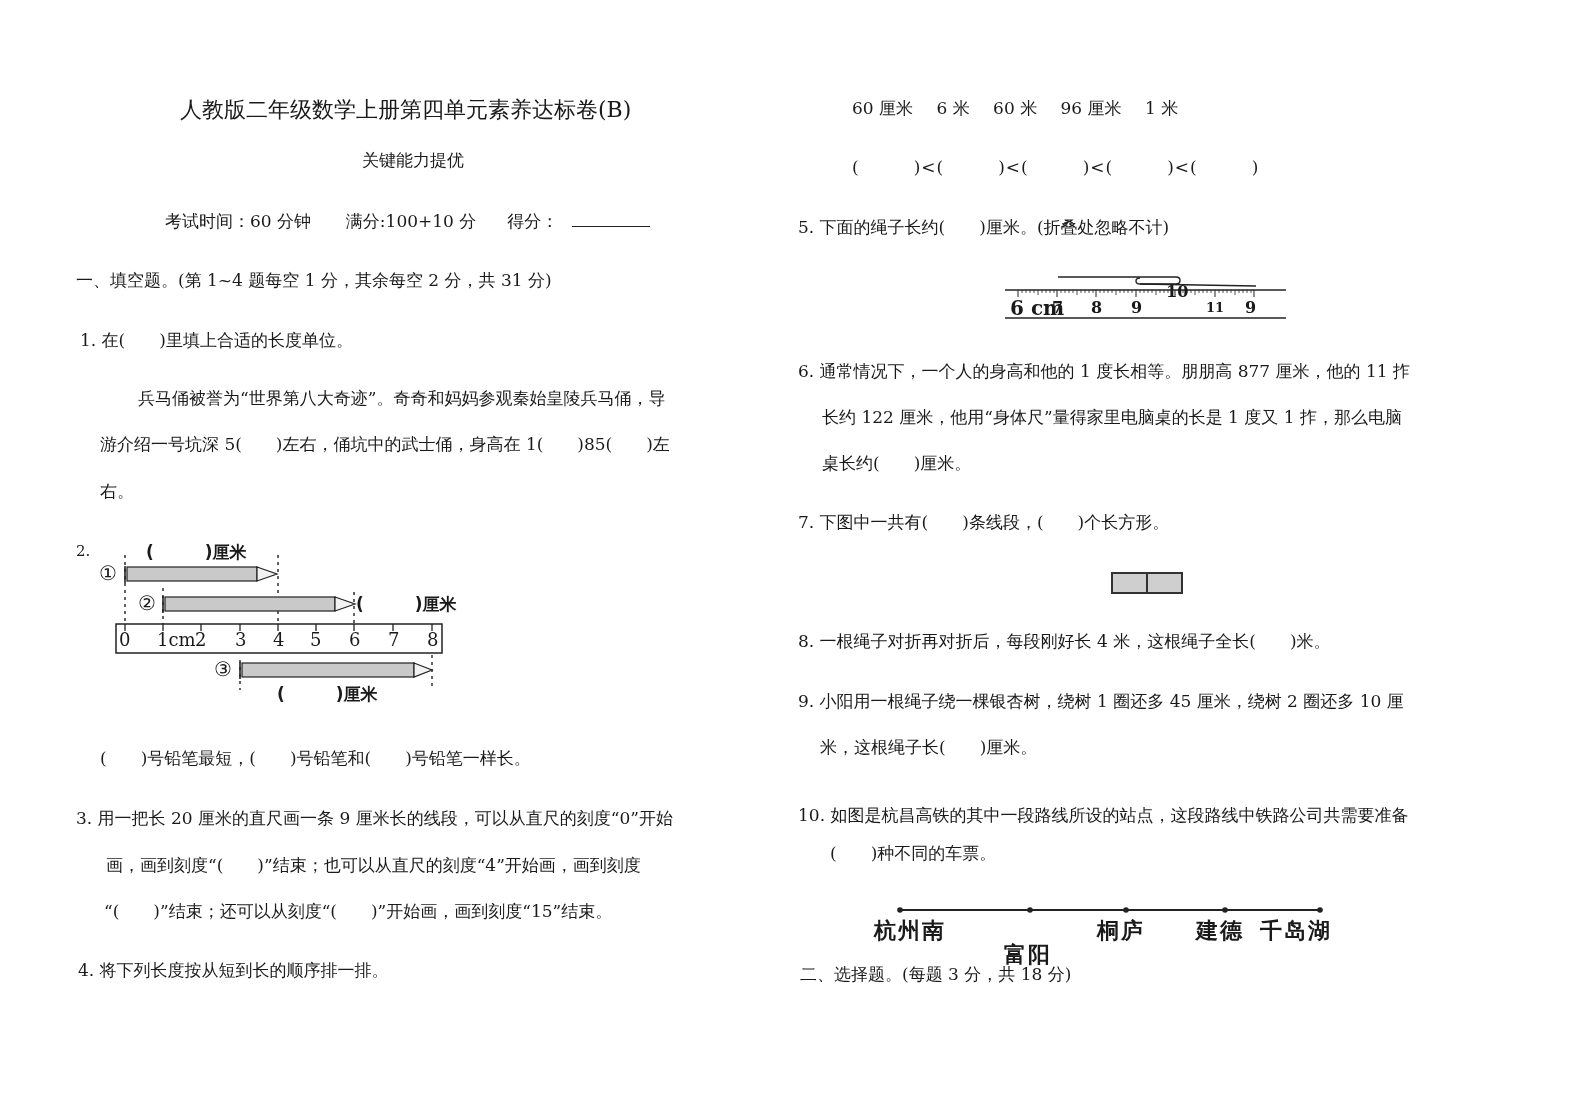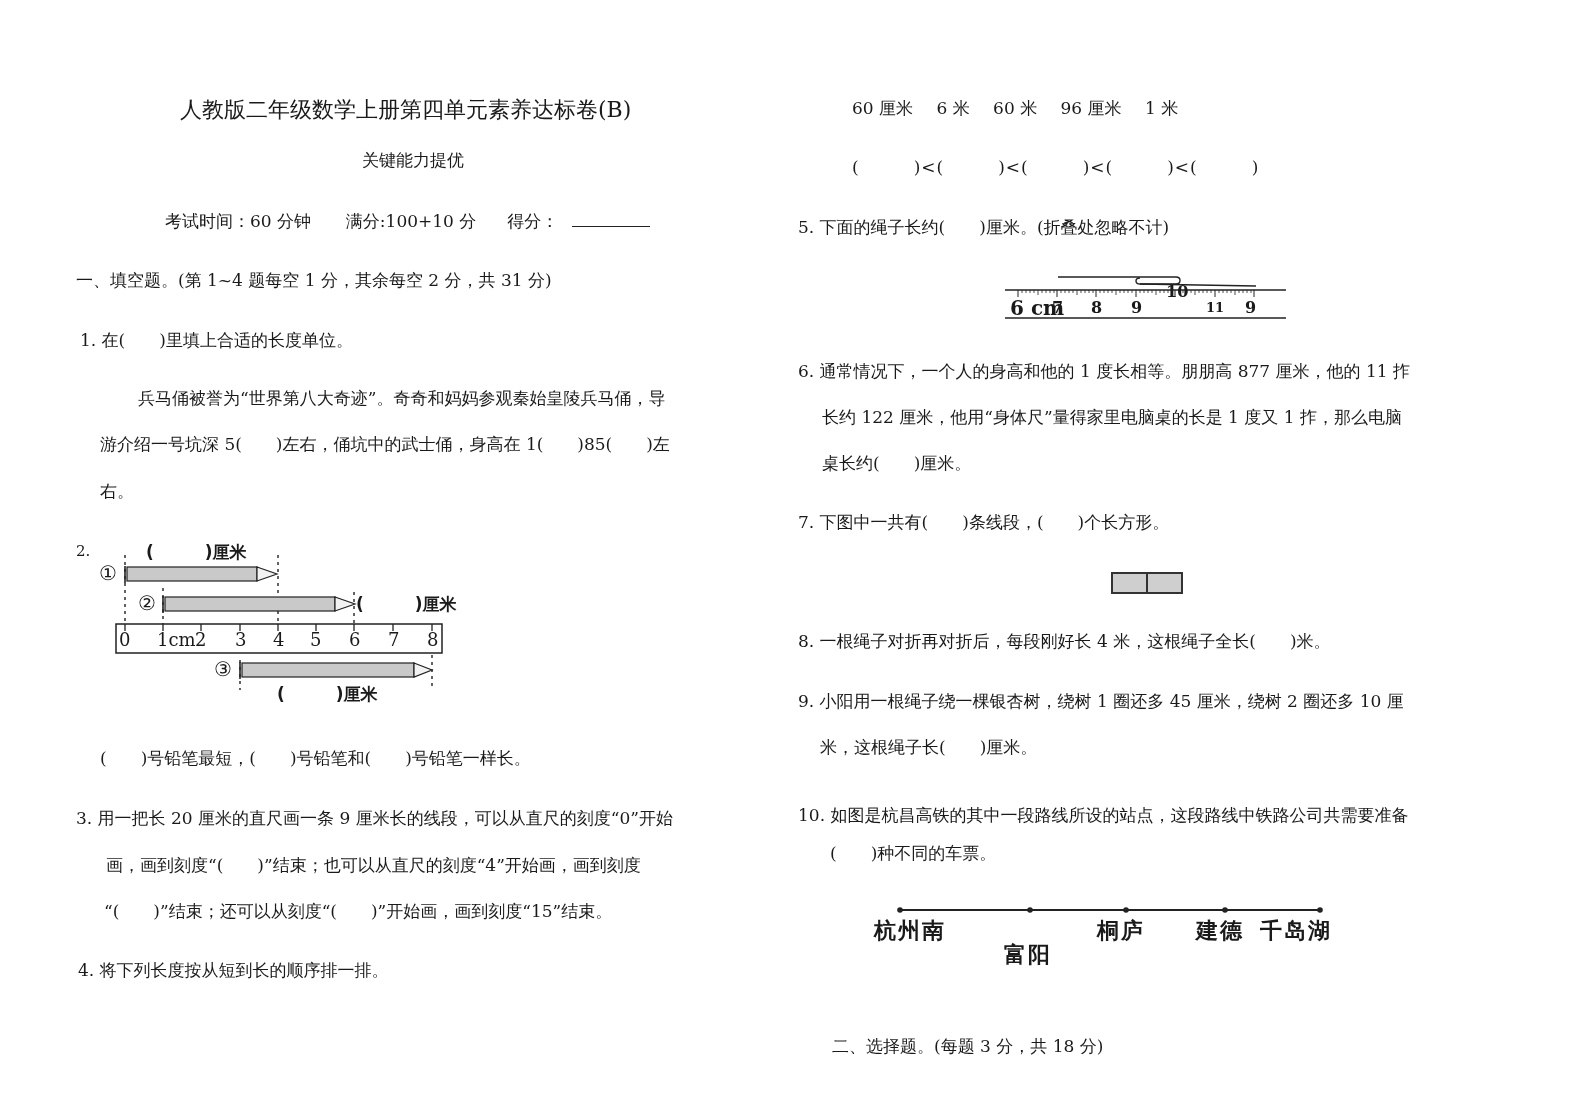--- a/index.html
+++ b/index.html
@@ -229,13 +229,13 @@
   <circle cx="1126" cy="910" r="2.8" fill="#222"></circle>
   <circle cx="1225" cy="910" r="2.8" fill="#222"></circle>
   <circle cx="1320" cy="910" r="2.8" fill="#222"></circle>
 </svg>
 <div class="t" style="left:874px; top:920px; font-size:22px; font-weight:bold; letter-spacing:2px;">杭州南</div>
 <div class="t" style="left:1004px; top:944px; font-size:22px; font-weight:bold; letter-spacing:2px;">富阳</div>
 <div class="t" style="left:1097px; top:920px; font-size:22px; font-weight:bold; letter-spacing:2px;">桐庐</div>
 <div class="t" style="left:1196px; top:920px; font-size:22px; font-weight:bold; letter-spacing:2px;">建德</div>
 <div class="t" style="left:1260px; top:920px; font-size:22px; font-weight:bold; letter-spacing:2px;">千岛湖</div>
 
-<div class="t" style="left:800px; top:1036px;margin-left:32px;">二、选择题。(每题 3 分，共 18 分)</div>
+<div class="t" style="left:800px; top:964px;">二、选择题。(每题 3 分，共 18 分)</div>
 
 </body></html>

